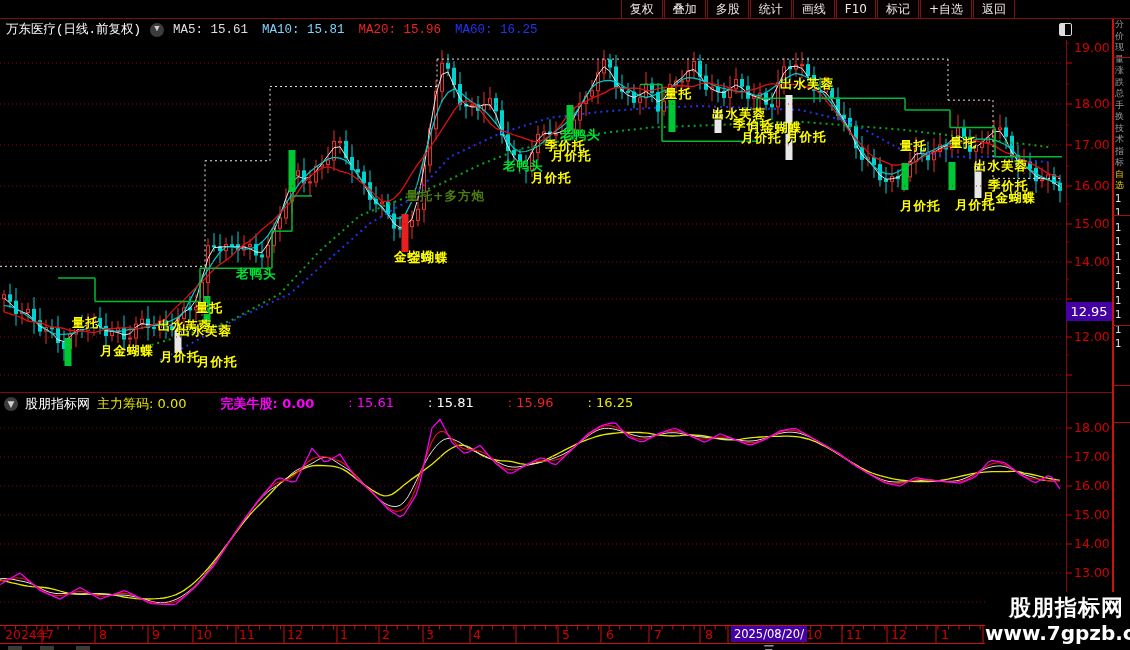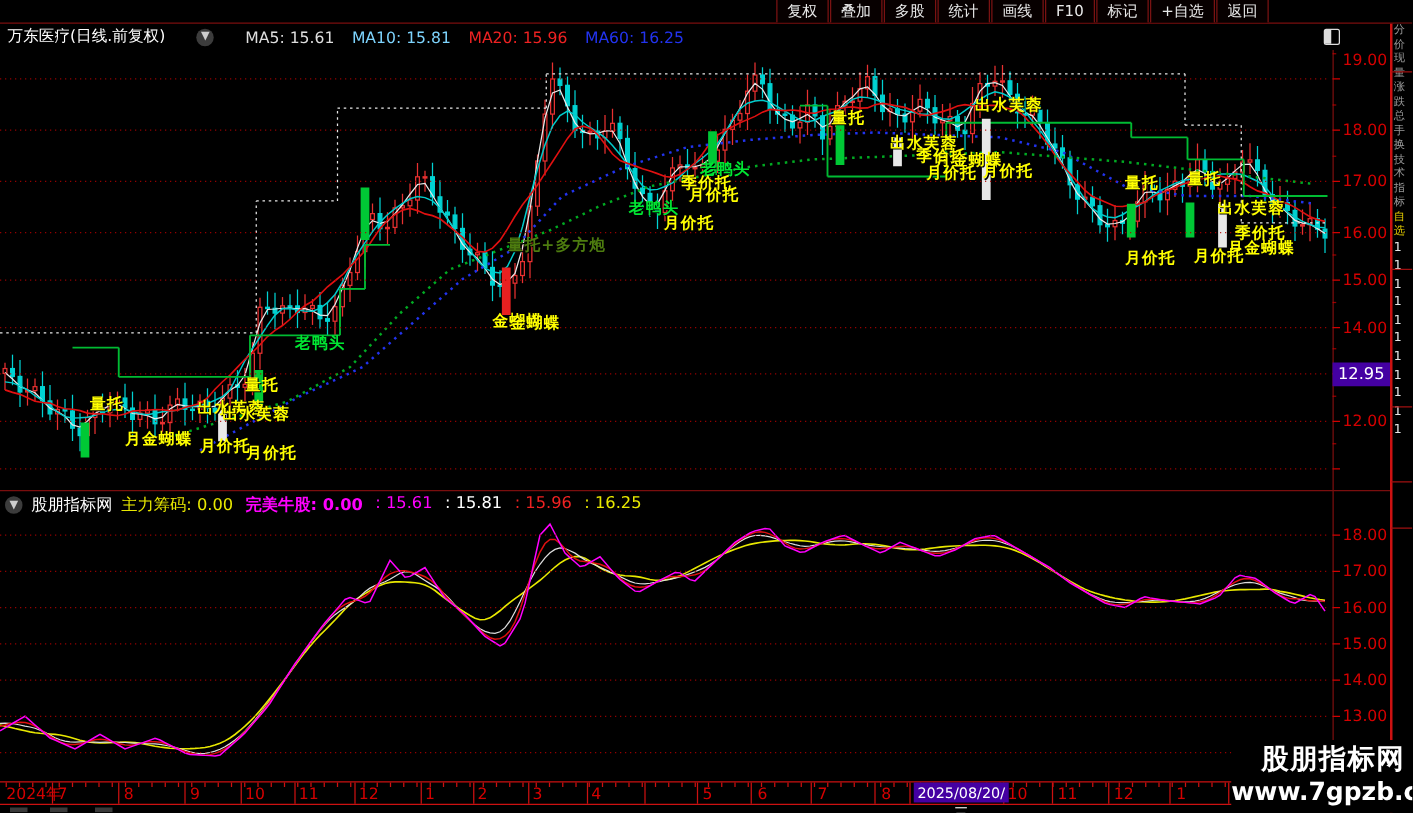--- a/index.html
+++ b/index.html
@@ -10,21 +10,21 @@
            border-bottom:1px solid #8a1212;display:flex;align-items:stretch;}
   .tb-cell{display:flex;align-items:center;padding:0 8px;background:#070000;
            border-right:1px solid #7a1212;border-left:1px solid #7a1212;margin-right:1px;
            color:#e8e8e8;font-size:12px;line-height:17px;white-space:nowrap;cursor:default;}
   .tb-cell.active{color:#00e5e5;}
   #toolbar-right{position:absolute;right:114px;top:0;height:18px;display:flex;}
   .winicon{display:inline-block;width:11px;height:11px;border:1px solid #ddd;border-radius:2px;position:relative;}
   .winicon i{position:absolute;left:0;top:0;width:5px;height:11px;background:#ddd;}
   
   #titlebar{position:absolute;left:0;top:19px;width:1110px;height:21px;display:flex;align-items:center;
-            gap:25px;padding-left:6px;color:#fff;font-size:12.5px;}
+            gap:9px;padding-left:6px;color:#fff;font-size:12.5px;font-family:Liberation Mono, monospace;}
   .circle-ic{width:14px;height:14px;border-radius:50%;background:#3c3c3c;color:#cfcfcf;font-size:9px;
              display:inline-flex;align-items:center;justify-content:center;line-height:1;}
   #panel-toggle-icon{position:absolute;left:1059px;top:23px;}
   
   .ylab{position:absolute;width:44px;text-align:left;color:#d40000;font-size:12.5px;line-height:13px;}
   .badge{position:absolute;background:#4400a2;color:#fff;text-align:center;}
   
   .ann{position:absolute;font-size:12.5px;font-weight:bold;white-space:nowrap;
        text-shadow:1px 1px 0 #000;letter-spacing:1px;}
   
@@ -670,21 +670,21 @@
 
   <div id="ylabels-main">
       <div class="ylab" style="left: 1074px; top: 41px;">19.00</div>
       <div class="ylab" style="left: 1074px; top: 97px;">18.00</div>
       <div class="ylab" style="left: 1074px; top: 138px;">17.00</div>
       <div class="ylab" style="left: 1074px; top: 179px;">16.00</div>
       <div class="ylab" style="left: 1074px; top: 217px;">15.00</div>
       <div class="ylab" style="left: 1074px; top: 255px;">14.00</div>
       <div class="ylab" style="left: 1074px; top: 330px;">12.00</div>
     </div>
-  <div class="badge" id="price-badge" style="left: 1066px; width: 46px; height: 19px; font-size: 13px; line-height: 19px; z-index: 5; top: 290px;">12.95</div>
+  <div class="badge" id="price-badge" style="left: 1066px; width: 46px; height: 19px; font-size: 13px; line-height: 19px; z-index: 5; top: 302px;">12.95</div>
 
   <div id="annotations">
       <div class="ann" style="left: 72px; top: 315px; color: rgb(255, 255, 0);">量托</div>
       <div class="ann" style="left: 196px; top: 300px; color: rgb(255, 255, 0);">量托</div>
       <div class="ann" style="left: 158px; top: 318px; color: rgb(255, 255, 0);">出水芙蓉</div>
       <div class="ann" style="left: 178px; top: 323px; color: rgb(255, 255, 0);">出水芙蓉</div>
       <div class="ann" style="left: 100px; top: 343px; color: rgb(255, 255, 0);">月金蝴蝶</div>
       <div class="ann" style="left: 160px; top: 349px; color: rgb(255, 255, 0);">月价托</div>
       <div class="ann" style="left: 197px; top: 354px; color: rgb(255, 255, 0);">月价托</div>
       <div class="ann" style="left: 236px; top: 266px; color: rgb(0, 229, 50);">老鸭头</div>
@@ -708,21 +708,21 @@
       <div class="ann" style="left: 974px; top: 158px; color: rgb(255, 255, 0);">出水芙蓉</div>
       <div class="ann" style="left: 988px; top: 178px; color: rgb(255, 255, 0);">季价托</div>
       <div class="ann" style="left: 982px; top: 190px; color: rgb(255, 255, 0);">月金蝴蝶</div>
       <div class="ann" style="left: 900px; top: 198px; color: rgb(255, 255, 0);">月价托</div>
       <div class="ann" style="left: 955px; top: 197px; color: rgb(255, 255, 0);">月价托</div>
     </div>
 
   <div id="lowhead">
     <span class="circle-ic">▼</span>
     <span>股朋指标网</span>
-    <span id="low-tokens" style="display: inline-flex;">
+    <span id="low-tokens" style="display: inline-flex; gap: 24px;">
         <span style="color: rgb(232, 232, 0); margin-right: 10px;">主力筹码: 0.00</span>
         <span style="color: rgb(255, 0, 255); margin-right: 10px; font-weight: bold;">完美牛股: 0.00</span>
         <span style="color: rgb(255, 0, 255); margin-right: 10px;">: 15.61</span>
         <span style="color: rgb(255, 255, 255); margin-right: 10px;">: 15.81</span>
         <span style="color: rgb(238, 34, 34); margin-right: 10px;">: 15.96</span>
         <span style="color: rgb(232, 232, 0); margin-right: 10px;">: 16.25</span>
       </span>
   </div>
   <div id="ylabels-low">
       <div class="ylab" style="left: 1074px; top: 421px;">18.00</div>

